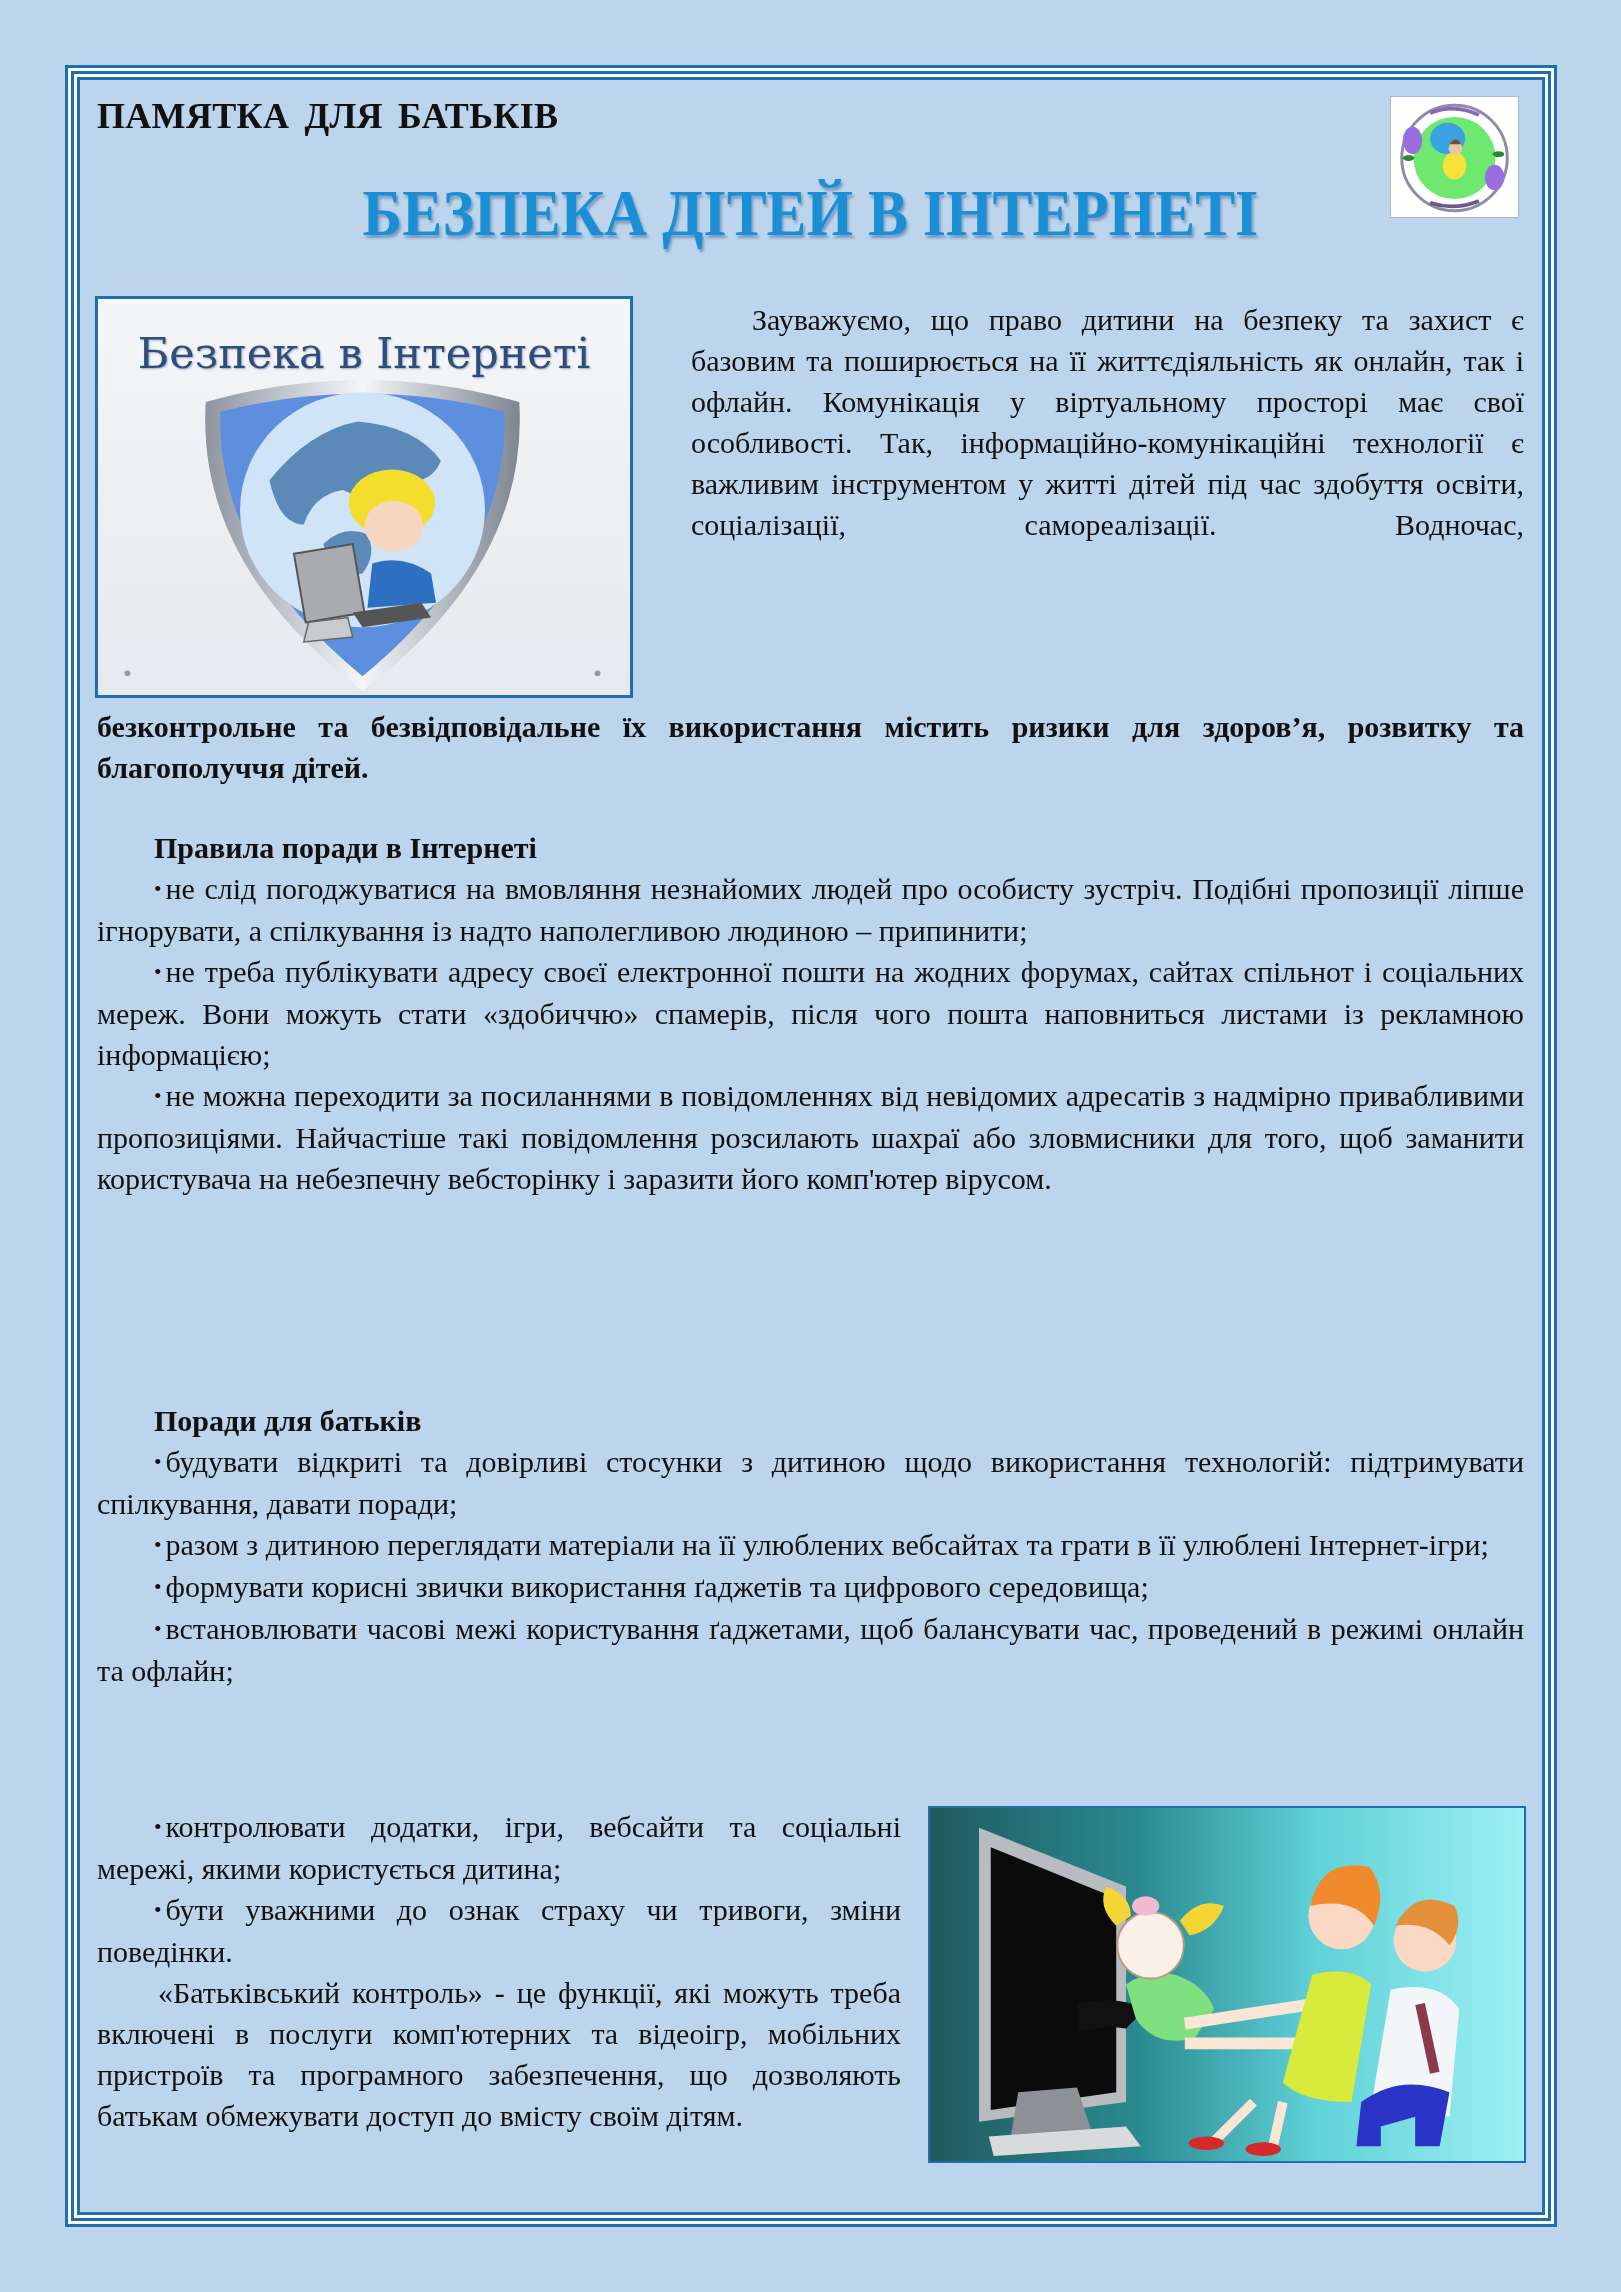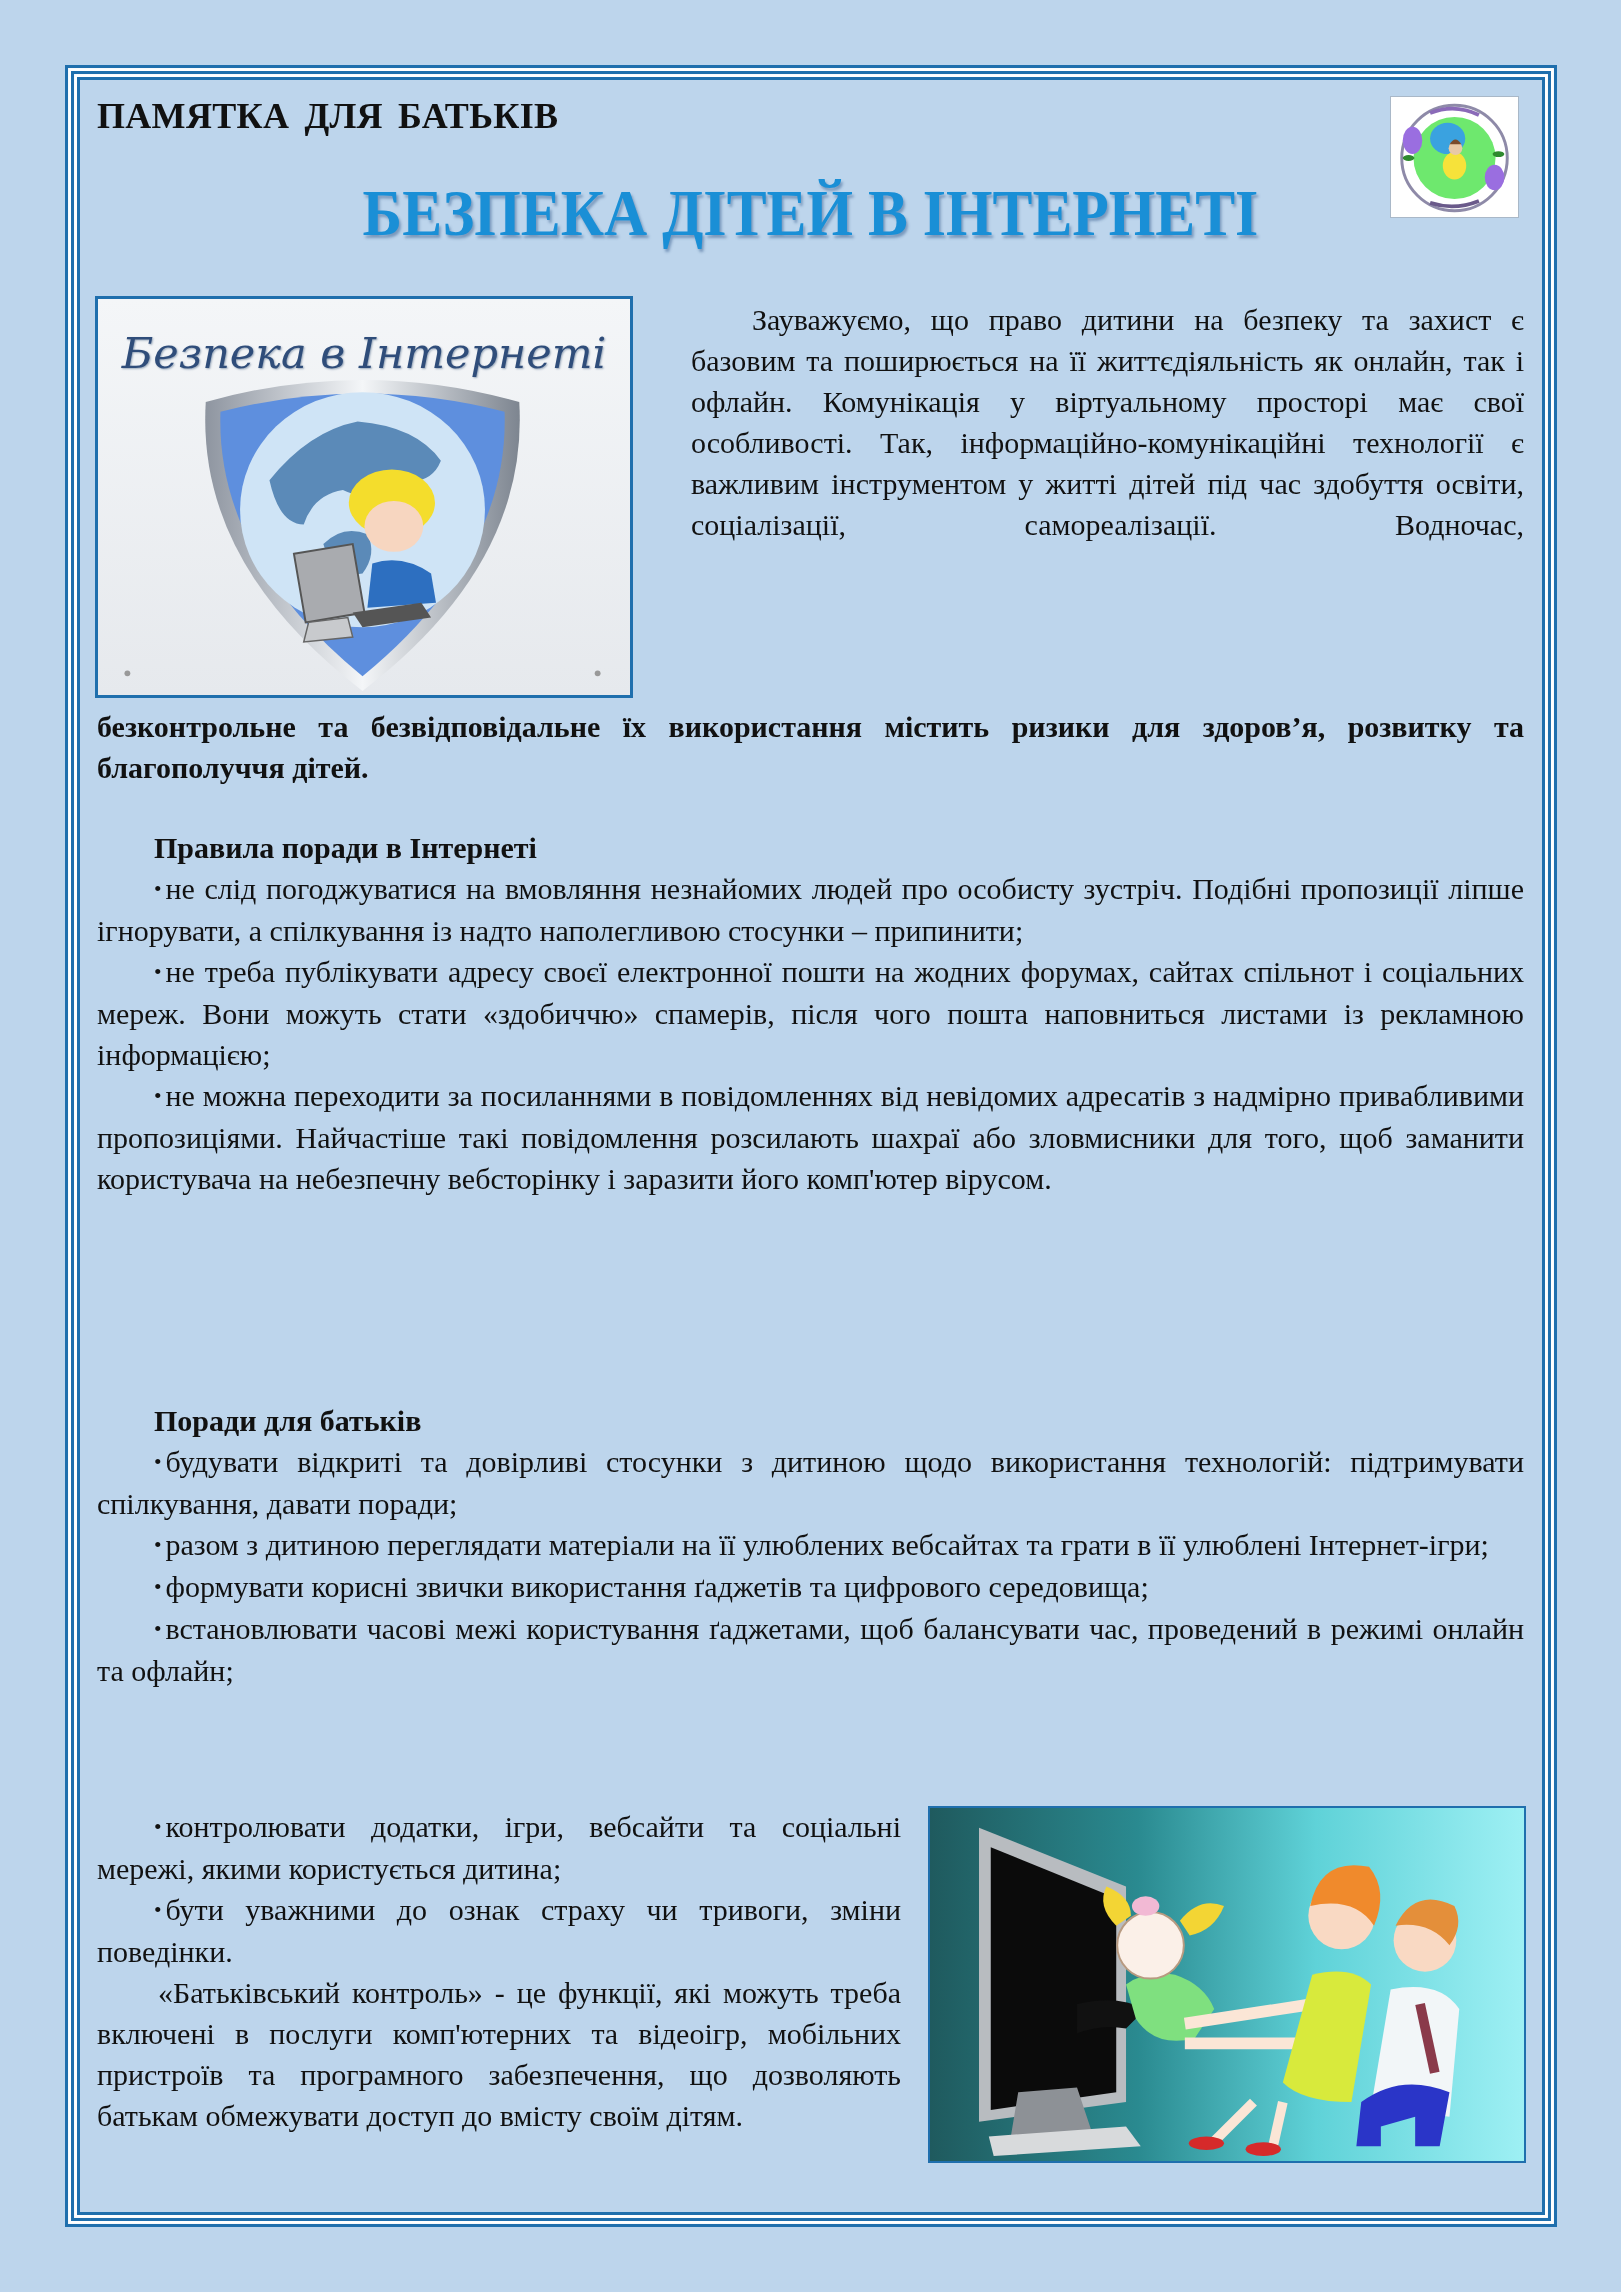--- a/index.html
+++ b/index.html
@@ -66,21 +66,20 @@
     background: linear-gradient(#f4f6f8, #e6e9ed);
     overflow: hidden;
   }
   .img-shield .caption {
     position: absolute; left: 0; right: 0; top: 29px;
     text-align: center;
     font-size: 43px;
     color: #2f4d7a;
     font-family: "DejaVu Serif", serif;
     text-shadow: 1px 1px 2px #9aa9bb;
-    font-style: italic;
   }
   .img-family {
     position: absolute;
     left: 928px; top: 1806px;
     width: 598px; height: 357px;
     box-sizing: border-box;
     border: 2.9px solid #1f6fad;
     background: linear-gradient(90deg, #1f5a5e 0%, #2a8a90 35%, #5fd2d8 65%, #9ef0f4 100%);
     overflow: hidden;
   }
@@ -151,21 +150,21 @@
 
 <div class="txt" style="left:655px; top:299px; width:869px;">
   <p class="indent" style="text-align-last: justify; margin-left: 36px;">Зауважуємо, що право дитини на безпеку та захист є базовим та поширюється на її життєдіяльність як онлайн, так і офлайн. Комунікація у віртуальному просторі має свої особливості. Так, інформаційно-комунікаційні технології є важливим інструментом у житті дітей під час здобуття освіти, соціалізації, самореалізації. Водночас,</p>
 </div>
 <div class="txt" style="left:97px; top:706px; width:1427px;font-weight:bold;">
   <p>безконтрольне та безвідповідальне їх використання містить ризики для здоров’я, розвитку та благополуччя дітей.</p>
 </div>
 
 <div class="heading" style="left:154px; top:827px;">Правила поради в Інтернеті</div>
 <div class="txt" style="left:97px; top:868px; width:1427px;">
-  <p class="bullet"><span class="bul">•</span><span>не слід погоджуватися на вмовляння незнайомих людей про особисту зустріч. Подібні пропозиції ліпше ігнорувати, а спілкування із надто наполегливою стосунки – припинити;</span></p>
+  <p class="bullet"><span class="bul">•</span><span>не слід погоджуватися на вмовляння незнайомих людей про особисту зустріч. Подібні пропозиції ліпше ігнорувати, а спілкування із надто наполегливою людиною – припинити;</span></p>
   <p class="bullet"><span class="bul">•</span><span>не треба публікувати адресу своєї електронної пошти на жодних форумах, сайтах спільнот і соціальних мереж. Вони можуть стати «здобиччю» спамерів, після чого пошта наповниться листами із рекламною інформацією;</span></p>
   <p class="bullet"><span class="bul">•</span><span>не можна переходити за посиланнями в повідомленнях від невідомих адресатів з надмірно привабливими пропозиціями. Найчастіше такі повідомлення розсилають шахраї або зловмисники для того, щоб заманити користувача на небезпечну вебсторінку і заразити його комп'ютер вірусом.</span></p>
 </div>
 
 <div class="heading" style="left:154px; top:1400px;">Поради для батьків</div>
 <div class="txt" style="left:97px; top:1441px; width:1427px;">
   <p class="bullet"><span class="bul">•</span><span>будувати відкриті та довірливі стосунки з дитиною щодо використання технологій: підтримувати спілкування, давати поради;</span></p>
   <p class="bullet"><span class="bul">•</span><span>разом з дитиною переглядати матеріали на її улюблених вебсайтах та грати в її улюблені Інтернет-ігри;</span></p>
   <p class="bullet"><span class="bul">•</span><span>формувати корисні звички використання ґаджетів та цифрового середовища;</span></p>
   <p class="bullet"><span class="bul">•</span><span>встановлювати часові межі користування ґаджетами, щоб балансувати час, проведений в режимі онлайн та офлайн;</span></p>

